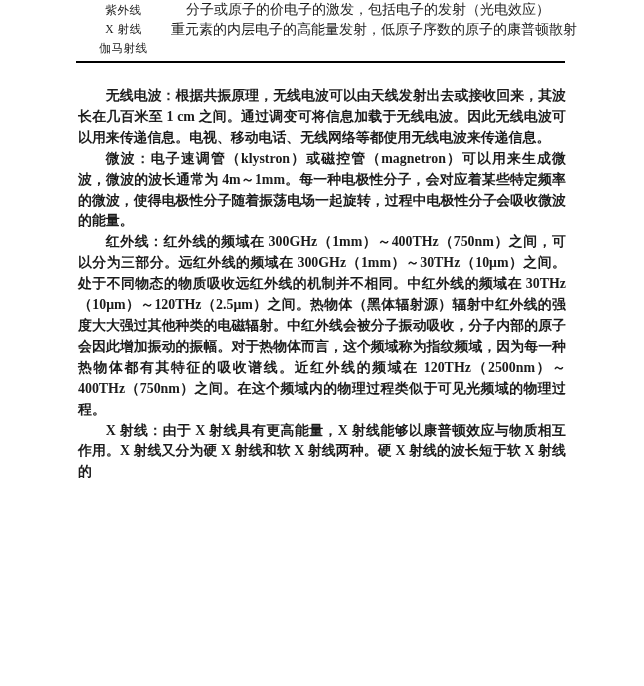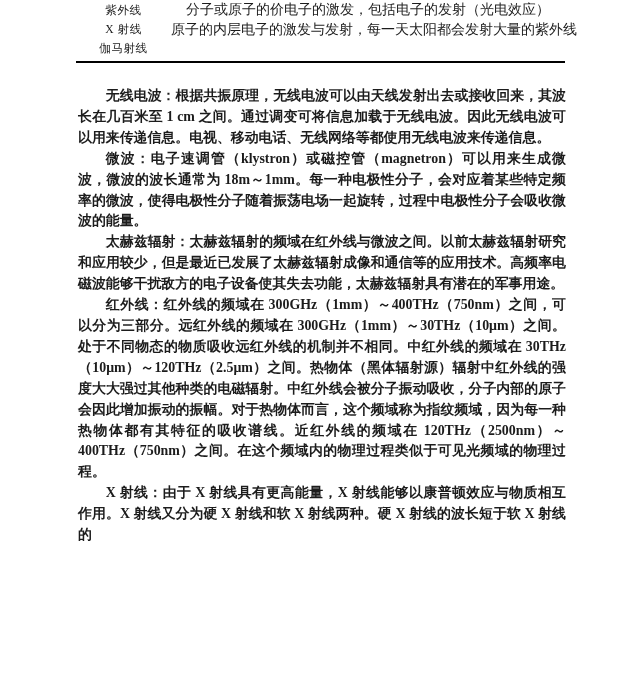--- a/index.html
+++ b/index.html
@@ -84,29 +84,28 @@
 
 <div class="page">
 
   <div class="spec-table">
     <div class="trow r0">
       <div class="tcell-band">紫外线</div>
       <div class="tcell-desc">分子或原子的价电子的激发，包括电子的发射（光电效应）</div>
     </div>
     <div class="trow r1">
       <div class="tcell-band">X 射线</div>
-      <div class="tcell-desc">原子的内层电子的激发与发射，每一天太阳都会发射大量的紫外线</div>
+      <div class="tcell-desc">重元素的内层电子的高能量发射，低原子序数的原子的康普顿散射</div>
     </div>
     <div class="trow r2">
       <div class="tcell-band">伽马射线</div>
     </div>
     <div class="trule"></div>
   </div>
 
   <div class="body-text">
     <p>无线电波：根据共振原理，无线电波可以由天线发射出去或接收回来，其波长在几百米至 1 cm 之间。通过调变可将信息加载于无线电波。因此无线电波可以用来传递信息。电视、移动电话、无线网络等都使用无线电波来传递信息。</p>
-    <p>微波：电子速调管（klystron）或磁控管（magnetron）可以用来生成微波，微波的波长通常为 18m～1mm。每一种电极性分子，会对应着某些特定频率的微波，使得电极性分子随着振荡电场一起旋转，过程中电极性分子会吸收微波的能量。</p>
-    <p>太赫兹辐射：太赫兹辐射的频域在红外线与微波之间。以前太赫兹辐射研究和应用较少，但是最近已发展了太赫兹辐射成像和通信等的应用技术。高频率电磁波能够干扰敌方的电子设备使其失去功能，太赫兹辐射具有潜在的军事用途。</p>
+    <p>微波：电子速调管（klystron）或磁控管（magnetron）可以用来生成微波，微波的波长通常为 4m～1mm。每一种电极性分子，会对应着某些特定频率的微波，使得电极性分子随着振荡电场一起旋转，过程中电极性分子会吸收微波的能量。</p>
     <p>红外线：红外线的频域在 300GHz（1mm）～400THz（750nm）之间，可以分为三部分。远红外线的频域在 300GHz（1mm）～30THz（10μm）之间。处于不同物态的物质吸收远红外线的机制并不相同。中红外线的频域在 30THz（10μm）～120THz（2.5μm）之间。热物体（黑体辐射源）辐射中红外线的强度大大强过其他种类的电磁辐射。中红外线会被分子振动吸收，分子内部的原子会因此增加振动的振幅。对于热物体而言，这个频域称为指纹频域，因为每一种热物体都有其特征的吸收谱线。近红外线的频域在 120THz（2500nm）～400THz（750nm）之间。在这个频域内的物理过程类似于可见光频域的物理过程。</p>
     <p>X 射线：由于 X 射线具有更高能量，X 射线能够以康普顿效应与物质相互作用。X 射线又分为硬 X 射线和软 X 射线两种。硬 X 射线的波长短于软 X 射线的</p>
   </div>
 
 </div>
 
 </body></html>

